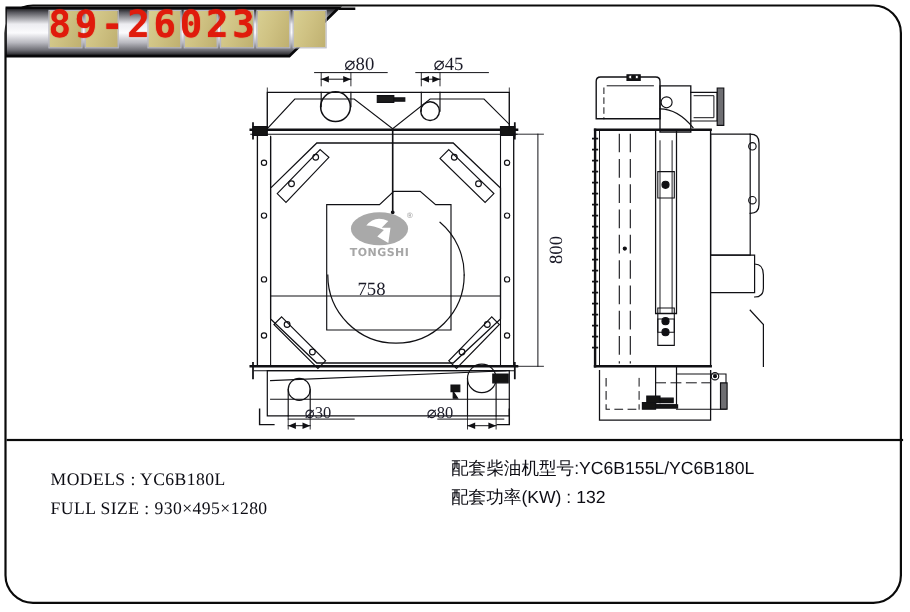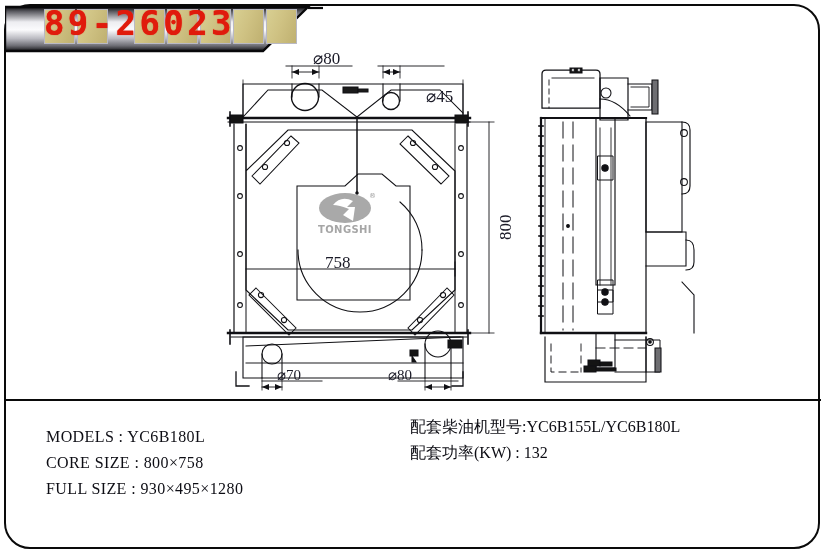--- a/index.html
+++ b/index.html
@@ -41,21 +41,21 @@
   
   .logo{position:absolute;left:313px;top:191px;width:80px;height:48px;}
 
   
   .specs{position:absolute;left:6px;top:402px;width:815px;height:147px;
          display:flex;}
   .col-l{width:400px;padding:22px 0 0 40px;box-sizing:border-box;}
   .col-r{flex:1;padding:12px 0 0 4px;box-sizing:border-box;}
   .srow{font-family:"Liberation Serif", serif;font-size:16px;color:#0d0d14;
         line-height:1.62;white-space:nowrap;letter-spacing:.4px;}
-  .srow-cn{font-family:Liberation Serif, serif;font-size:16px;color:#0d0d14;
+  .srow-cn{font-family:Liberation Sans, sans-serif;font-size:16px;color:#0d0d14;
         line-height:1.63;white-space:nowrap;}
 </style>
 </head>
 <body>
 
 <div id="sheet">
 
   <div class="frame"></div>
 
   <div class="banner">
@@ -283,42 +283,39 @@
 
     <path d="M588 360 L600 360 L600 366 L588 366 Z" fill="#141414"></path>
     <path d="M600 362 L612 362 L612 366 L600 366 Z" fill="#141414"></path>
     <path d="M584 366 L596 366 L596 372 L584 372 Z" fill="#141414"></path>
     <path d="M596 368 L616 368 L616 371 L596 371 Z" fill="#141414"></path>
 
     </g>
   </svg>
 
   <div class="dim big" style="left:313px;top:48px;">⌀80</div>
-  <div class="dim big" style="left:426px;top:48px;margin-top:38px;">⌀45</div>
+  <div class="dim big" style="left:394px;top:48px;">⌀45</div>
   <div class="dim big rot" style="left:496px;top:240px;">800</div>
   <div class="dim big" style="left:325px;top:253px;">758</div>
-  <div class="dim" style="left:277px;top:366px;">⌀70</div>
+  <div class="dim" style="left:277px;top:366px;">⌀30</div>
   <div class="dim" style="left:388px;top:366px;">⌀80</div>
 
   <svg class="logo" viewBox="0 0 80 48">
     <ellipse cx="32" cy="17" rx="26" ry="15" fill="#a9a9a9"></ellipse>
     <path d="M20 14 Q28 4 40 10 L34 16 L42 16 L40 30 L30 24 L36 18 Q26 14 20 14 Z" fill="#ffffff"></path>
     <text x="56" y="7" font-family="DejaVu Sans, sans-serif" font-size="7" fill="#9a9a9a">®</text>
     <text x="5" y="42" font-family="DejaVu Sans, sans-serif" font-size="10" font-weight="bold" letter-spacing="0.4" fill="#a6a6a6">TONGSHI</text>
   </svg>
 
   <div class="divider"></div>
 
   <div class="specs">
     <div class="col-l">
       <div class="srow">
         <span>MODELS</span><span> : </span><span>YC6B180L</span>
-      </div>
-      <div class="srow">
-        <span>CORE SIZE</span><span> : </span><span>800×758</span>
       </div>
       <div class="srow">
         <span>FULL SIZE</span><span> : </span><span>930×495×1280</span>
       </div>
     </div>
     <div class="col-r">
       <div class="srow-cn">配套柴油机型号:YC6B155L/YC6B180L</div>
       <div class="srow-cn">配套功率(KW) : 132</div>
     </div>
   </div>

